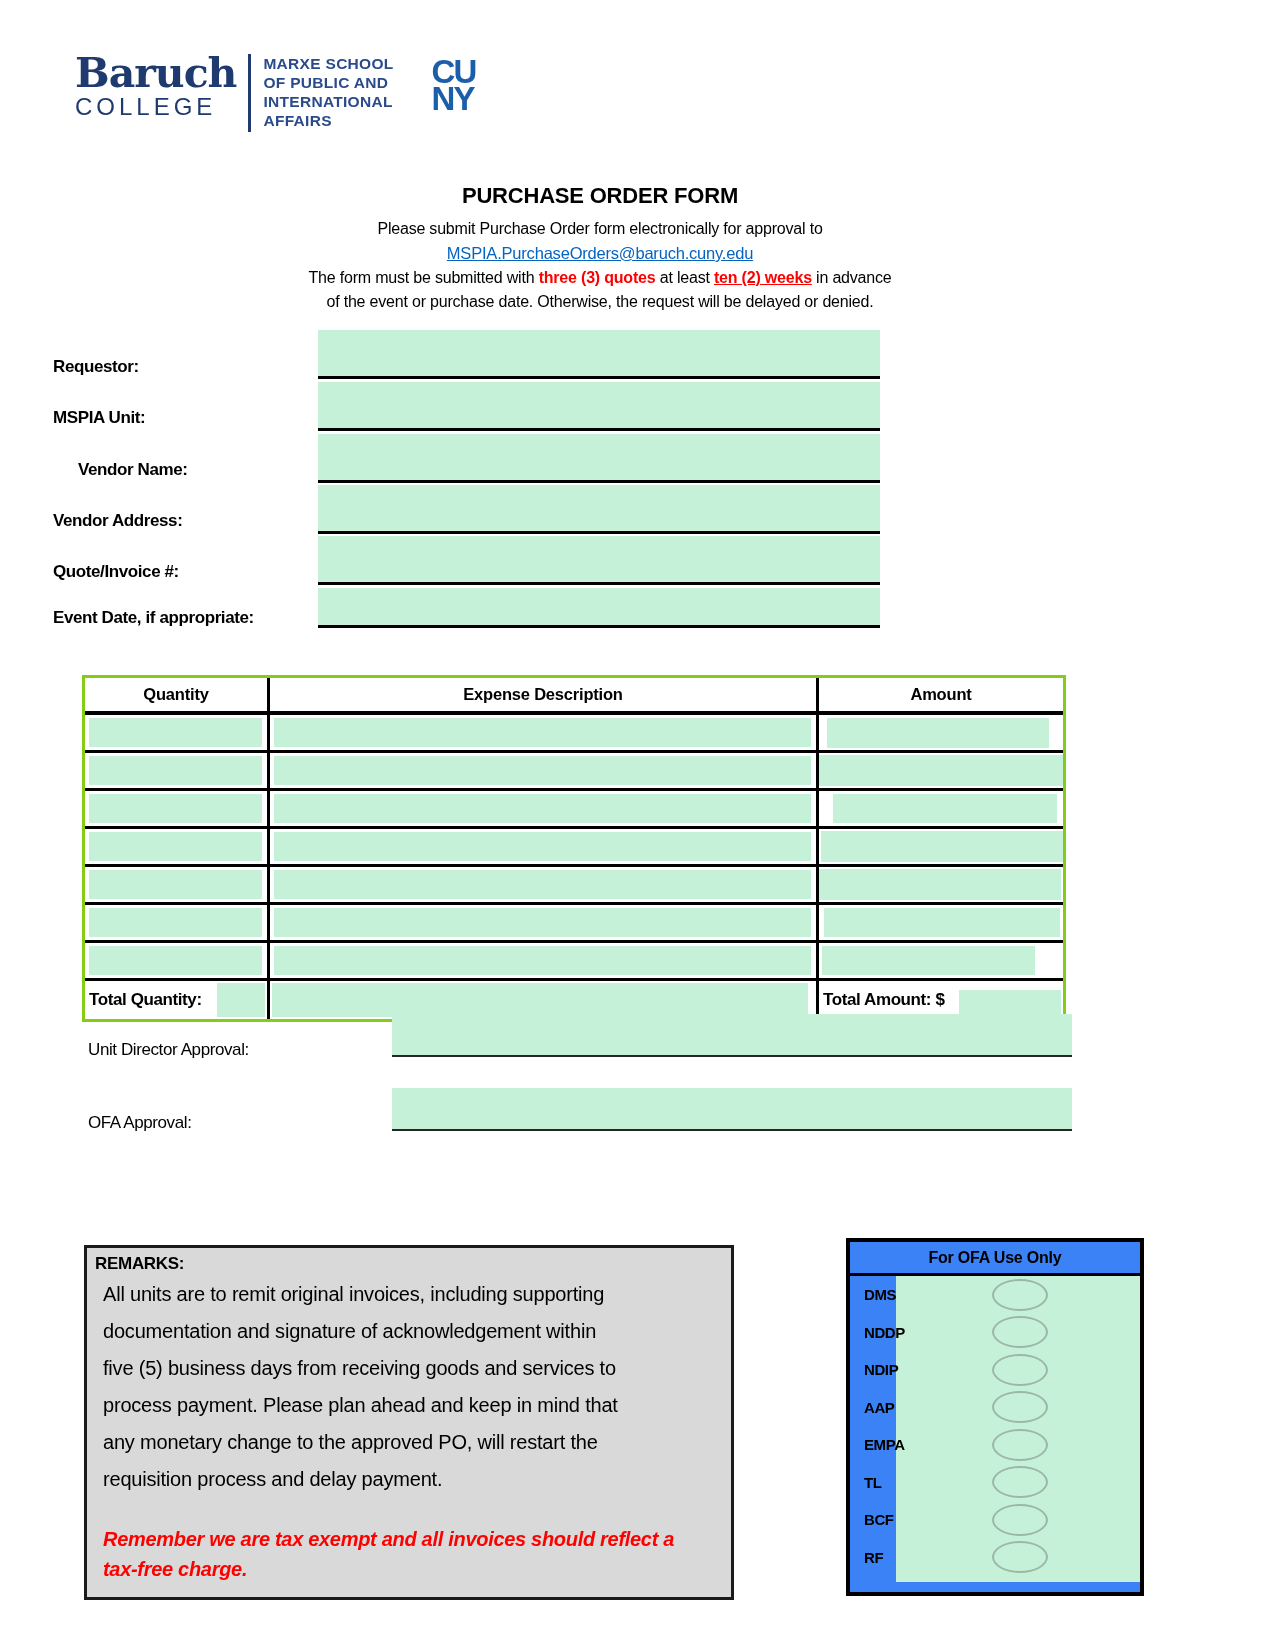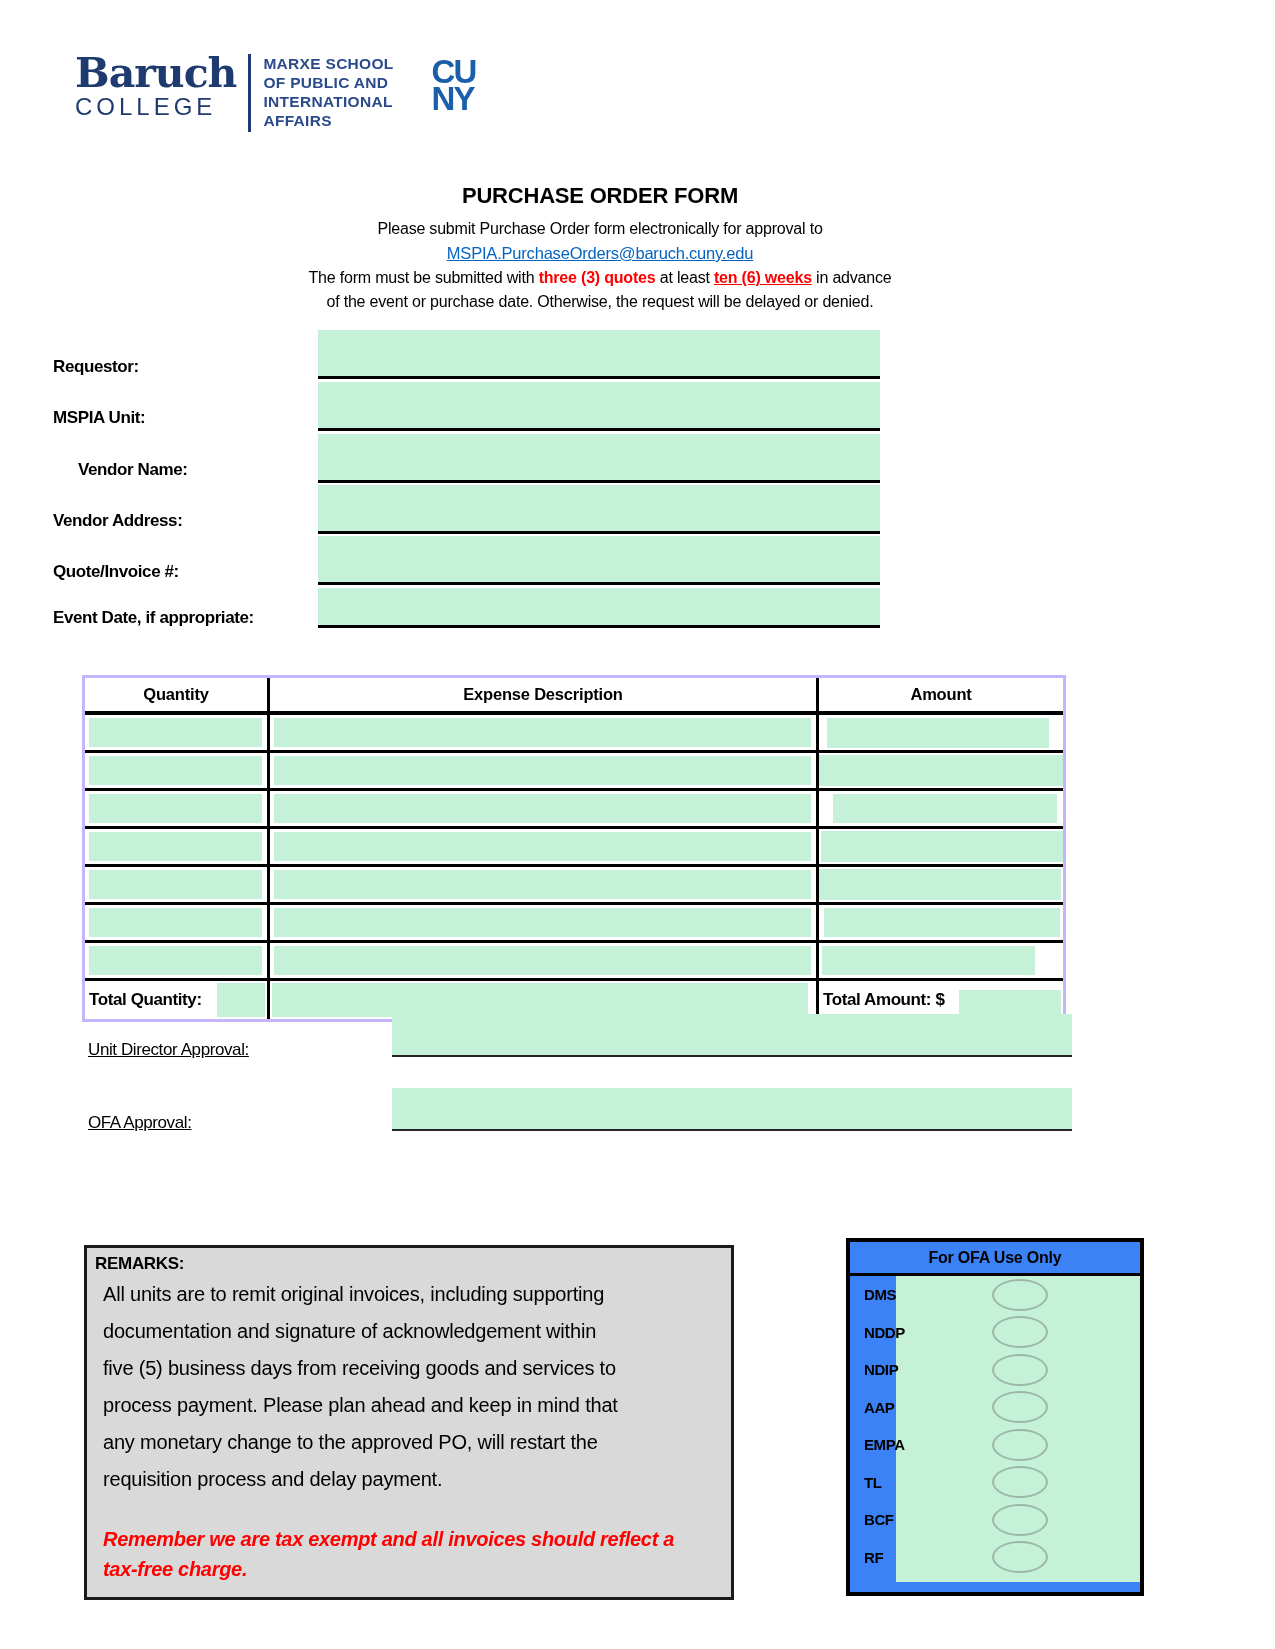--- a/index.html
+++ b/index.html
@@ -27,21 +27,21 @@
   .field-label{position:absolute;left:53px;font-size:17px;font-weight:bold;letter-spacing:-.4px;}
   .field-box{position:absolute;left:318px;width:562px;height:46px;background:#c5f1d8;border-bottom:3px solid #000;}
   .fl1{top:357px}.fb1{top:330px}
   .fl2{top:408px}.fb2{top:382px}
   .fl3{top:460px;left:78px}.fb3{top:434px}
   .fl4{top:511px}.fb4{top:485px}
   .fl5{top:562px}.fb5{top:536px}
   .fl6{top:608px}.fb6{top:588px;height:37px}
 
   
-  .po-table{position:absolute;left:82px;top:675px;width:978px;border:3px solid #c4b5fd;background:#fff;}
+  .po-table{position:absolute;left:82px;top:675px;width:978px;border:3px solid #84cc16;background:#fff;}
   .t-row{display:grid;grid-template-columns:185px 549px 1fr;}
   .t-head{height:33px;border-bottom:4px solid #000;}
   .t-head .t-cell{display:flex;align-items:center;justify-content:center;font-size:16.5px;font-weight:bold;letter-spacing:-.2px;}
   .t-cell{position:relative;}
   .c1,.c2{border-right:3px solid #000;}
   .t-body{height:35px;border-bottom:3px solid #000;}
   .fill{position:absolute;background:#c5f1d8;inset:3px 5px 3px 4px;}
   
   .r1 .c3 .fill{inset:3px 14px 2px 8px;}
   .r2 .c3 .fill{inset:2px 0 2px 0;}
@@ -51,21 +51,21 @@
   .r6 .c3 .fill{inset:3px 3px 3px 5px;}
   .r7 .c3 .fill{inset:3px 28px 3px 3px;}
   .t-total{height:38px;}
   .t-total .t-cell{display:flex;align-items:center;text-align:center;}
   .total-label{font-size:17px;font-weight:bold;letter-spacing:-.4px;padding-left:4px;white-space:nowrap;}
   .tq-fill{position:absolute;right:2px;top:2px;bottom:2px;width:48px;background:#c5f1d8;}
   .mid-fill{position:absolute;inset:2px 8px 2px 2px;background:#c5f1d8;}
   .ta-fill{position:absolute;right:2px;bottom:3px;width:102px;height:26px;background:#c5f1d8;}
 
   
-  .appr-label{position:absolute;left:88px;font-size:17px;letter-spacing:-.4px;text-decoration:underline;}
+  .appr-label{position:absolute;left:88px;font-size:17px;letter-spacing:-.4px;}
   .appr-box{position:absolute;left:392px;width:680px;height:41px;background:#c5f1d8;border-bottom:2.5px solid #262626;}
   .al1{top:1040px}.ab1{top:1014px}
   .al2{top:1113px}.ab2{top:1088px}
 
   
   .remarks{position:absolute;left:84px;top:1245px;width:650px;height:355px;background:#d9d9d9;
            border:3px solid #1a1a1a;box-sizing:border-box;padding:6px 14px 0 8px;}
   .remarks-title{font-size:17px;font-weight:bold;letter-spacing:-.3px;}
   .remarks-body{font-size:20px;line-height:37px;letter-spacing:-.2px;margin:2px 0 0 8px;white-space:pre-line;}
   .remarks-warning{font-size:20px;line-height:30px;font-weight:bold;font-style:italic;color:#ff0000;
@@ -102,21 +102,21 @@
     <div class="cuny">
       <div>CU</div>
       <div>NY</div>
     </div>
   </div>
 
   <div class="intro">
     <div class="po-title">PURCHASE ORDER FORM</div>
     <div class="intro-line">Please submit Purchase Order form electronically for approval to</div>
     <div class="intro-line"><a class="email-link" href="#">MSPIA.PurchaseOrders@baruch.cuny.edu</a></div>
-    <div class="intro-line"><span>The form must be submitted with </span><span class="red-bold">three (3) quotes</span><span> at least </span><span class="red-bold-underline">ten (6) weeks</span><span> in advance</span></div>
+    <div class="intro-line"><span>The form must be submitted with </span><span class="red-bold">three (3) quotes</span><span> at least </span><span class="red-bold-underline">ten (2) weeks</span><span> in advance</span></div>
     <div class="intro-line">of the event or purchase date. Otherwise, the request will be delayed or denied.</div>
   </div>
 
   <div class="field-label fl1">Requestor:</div>
   <div class="field-box fb1"></div>
   <div class="field-label fl2">MSPIA Unit:</div>
   <div class="field-box fb2"></div>
   <div class="field-label fl3">Vendor Name:</div>
   <div class="field-box fb3"></div>
   <div class="field-label fl4">Vendor Address:</div>

